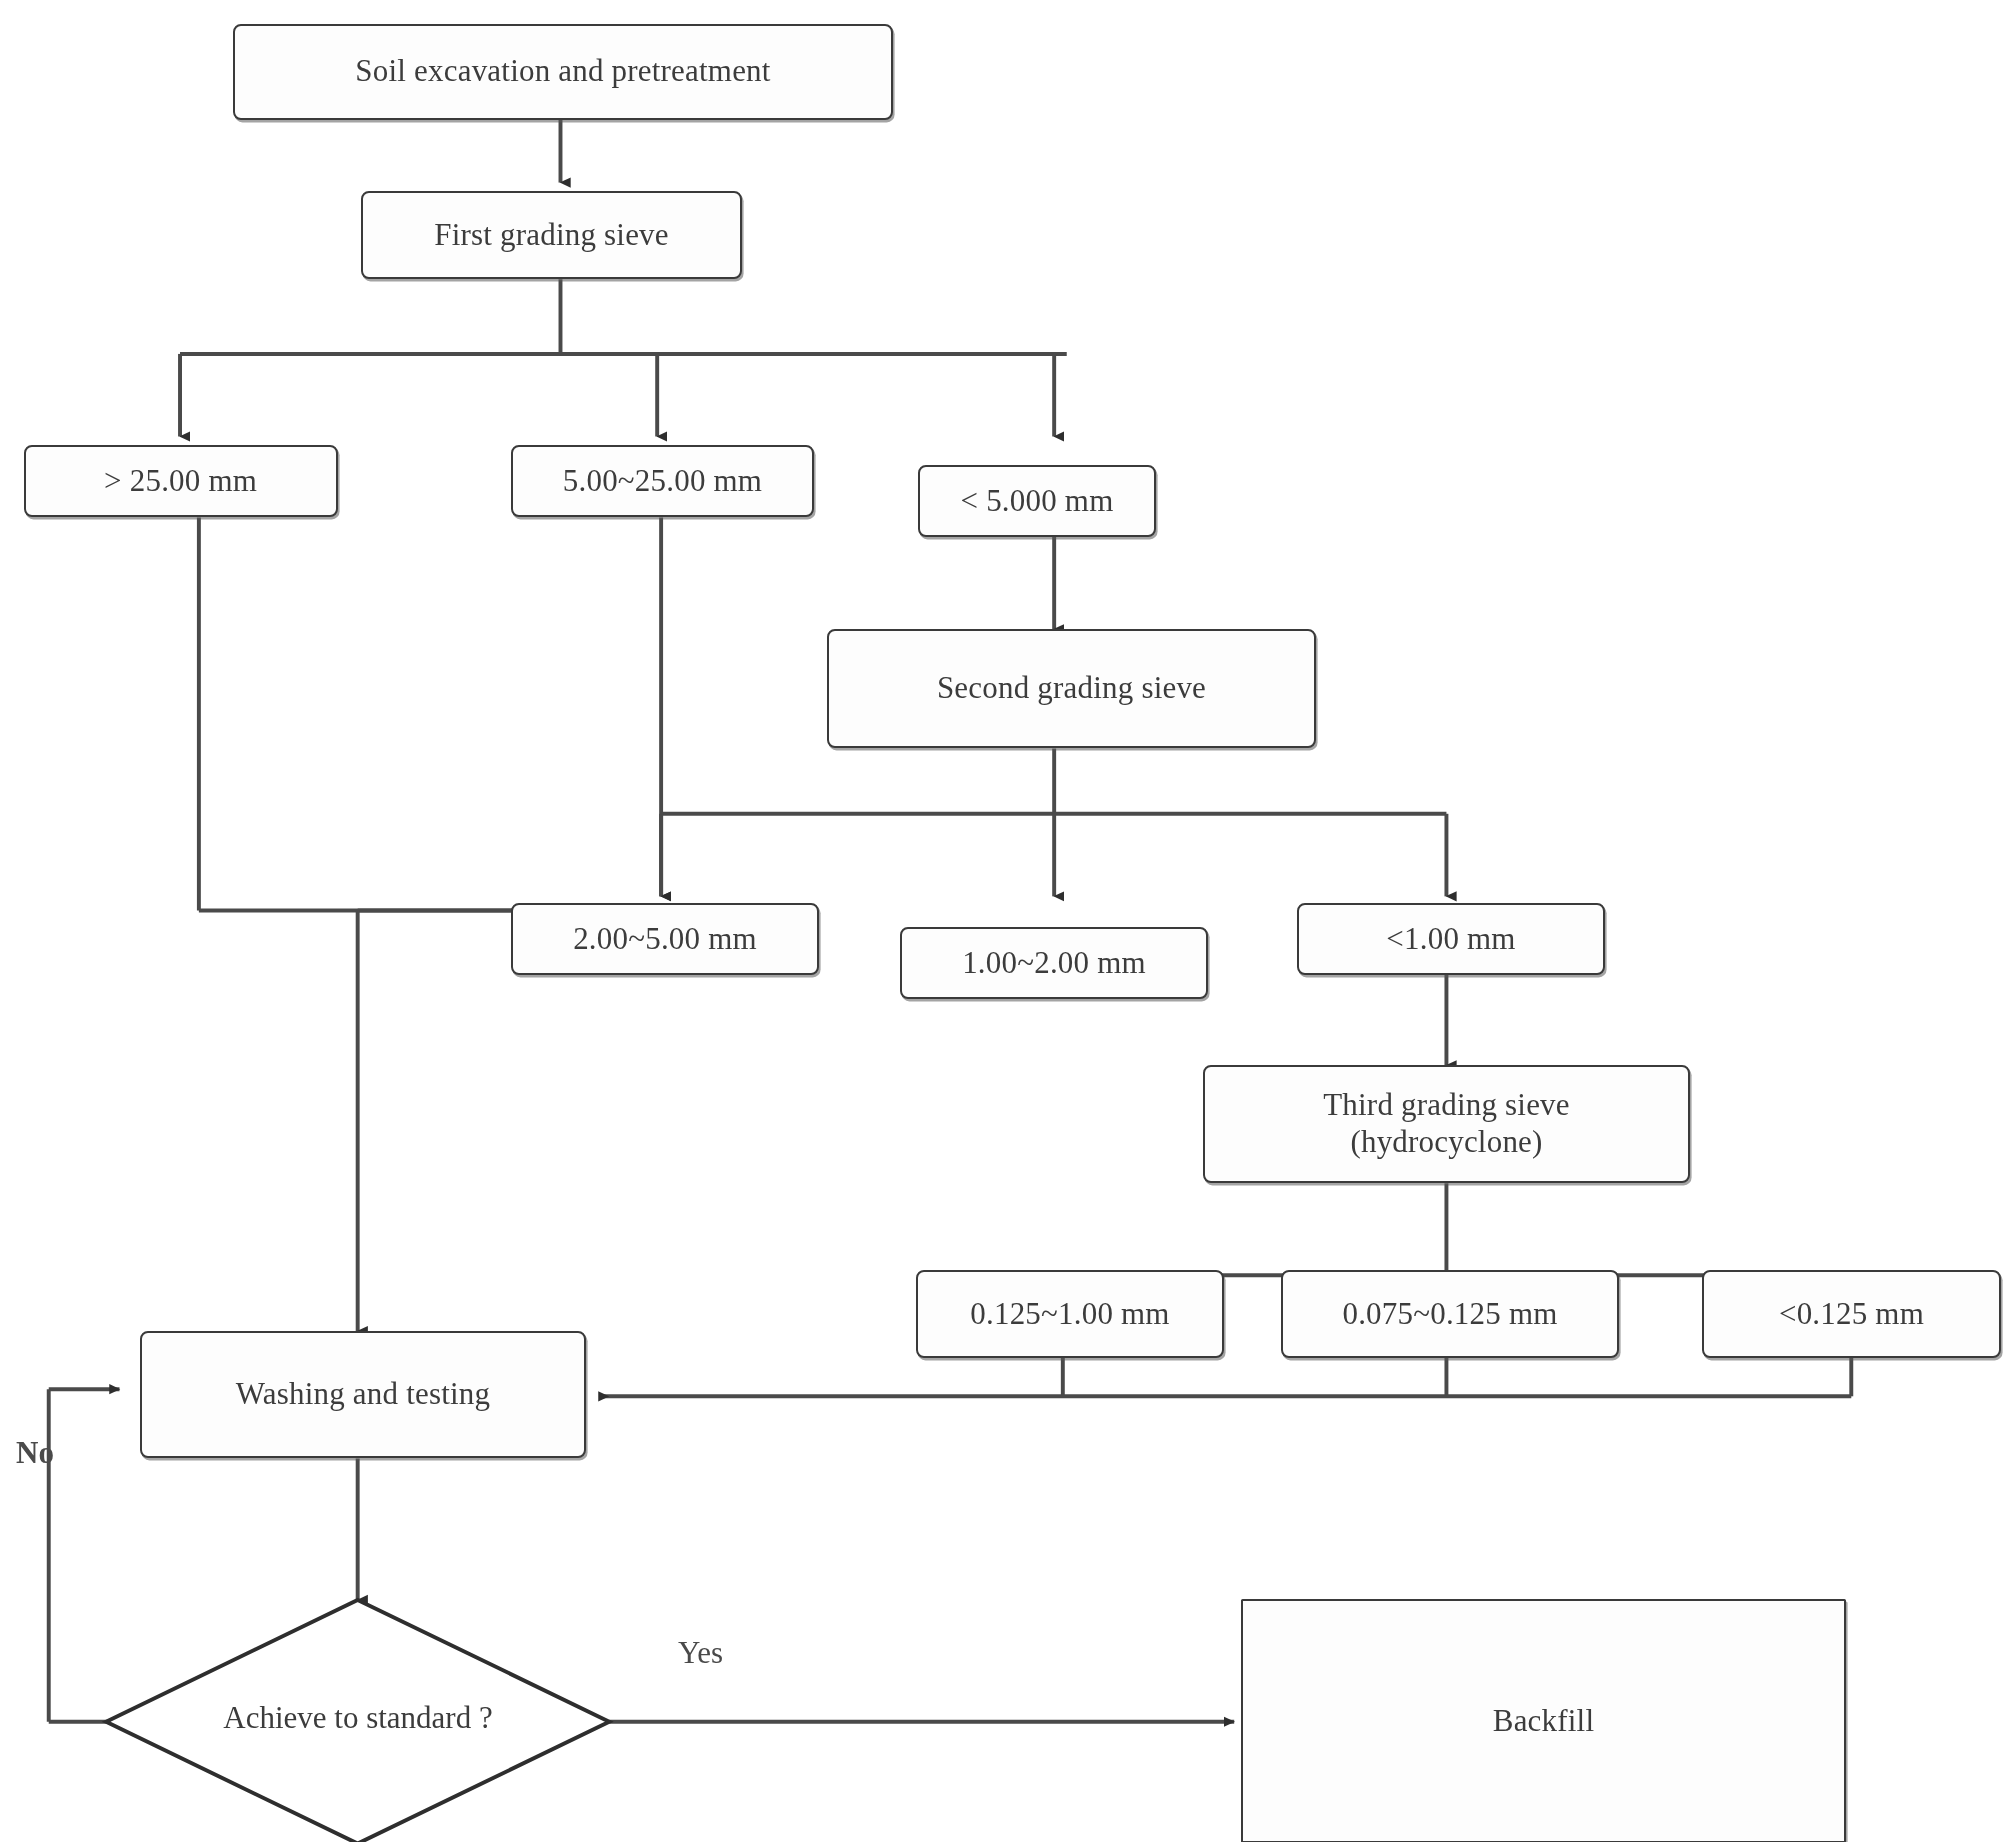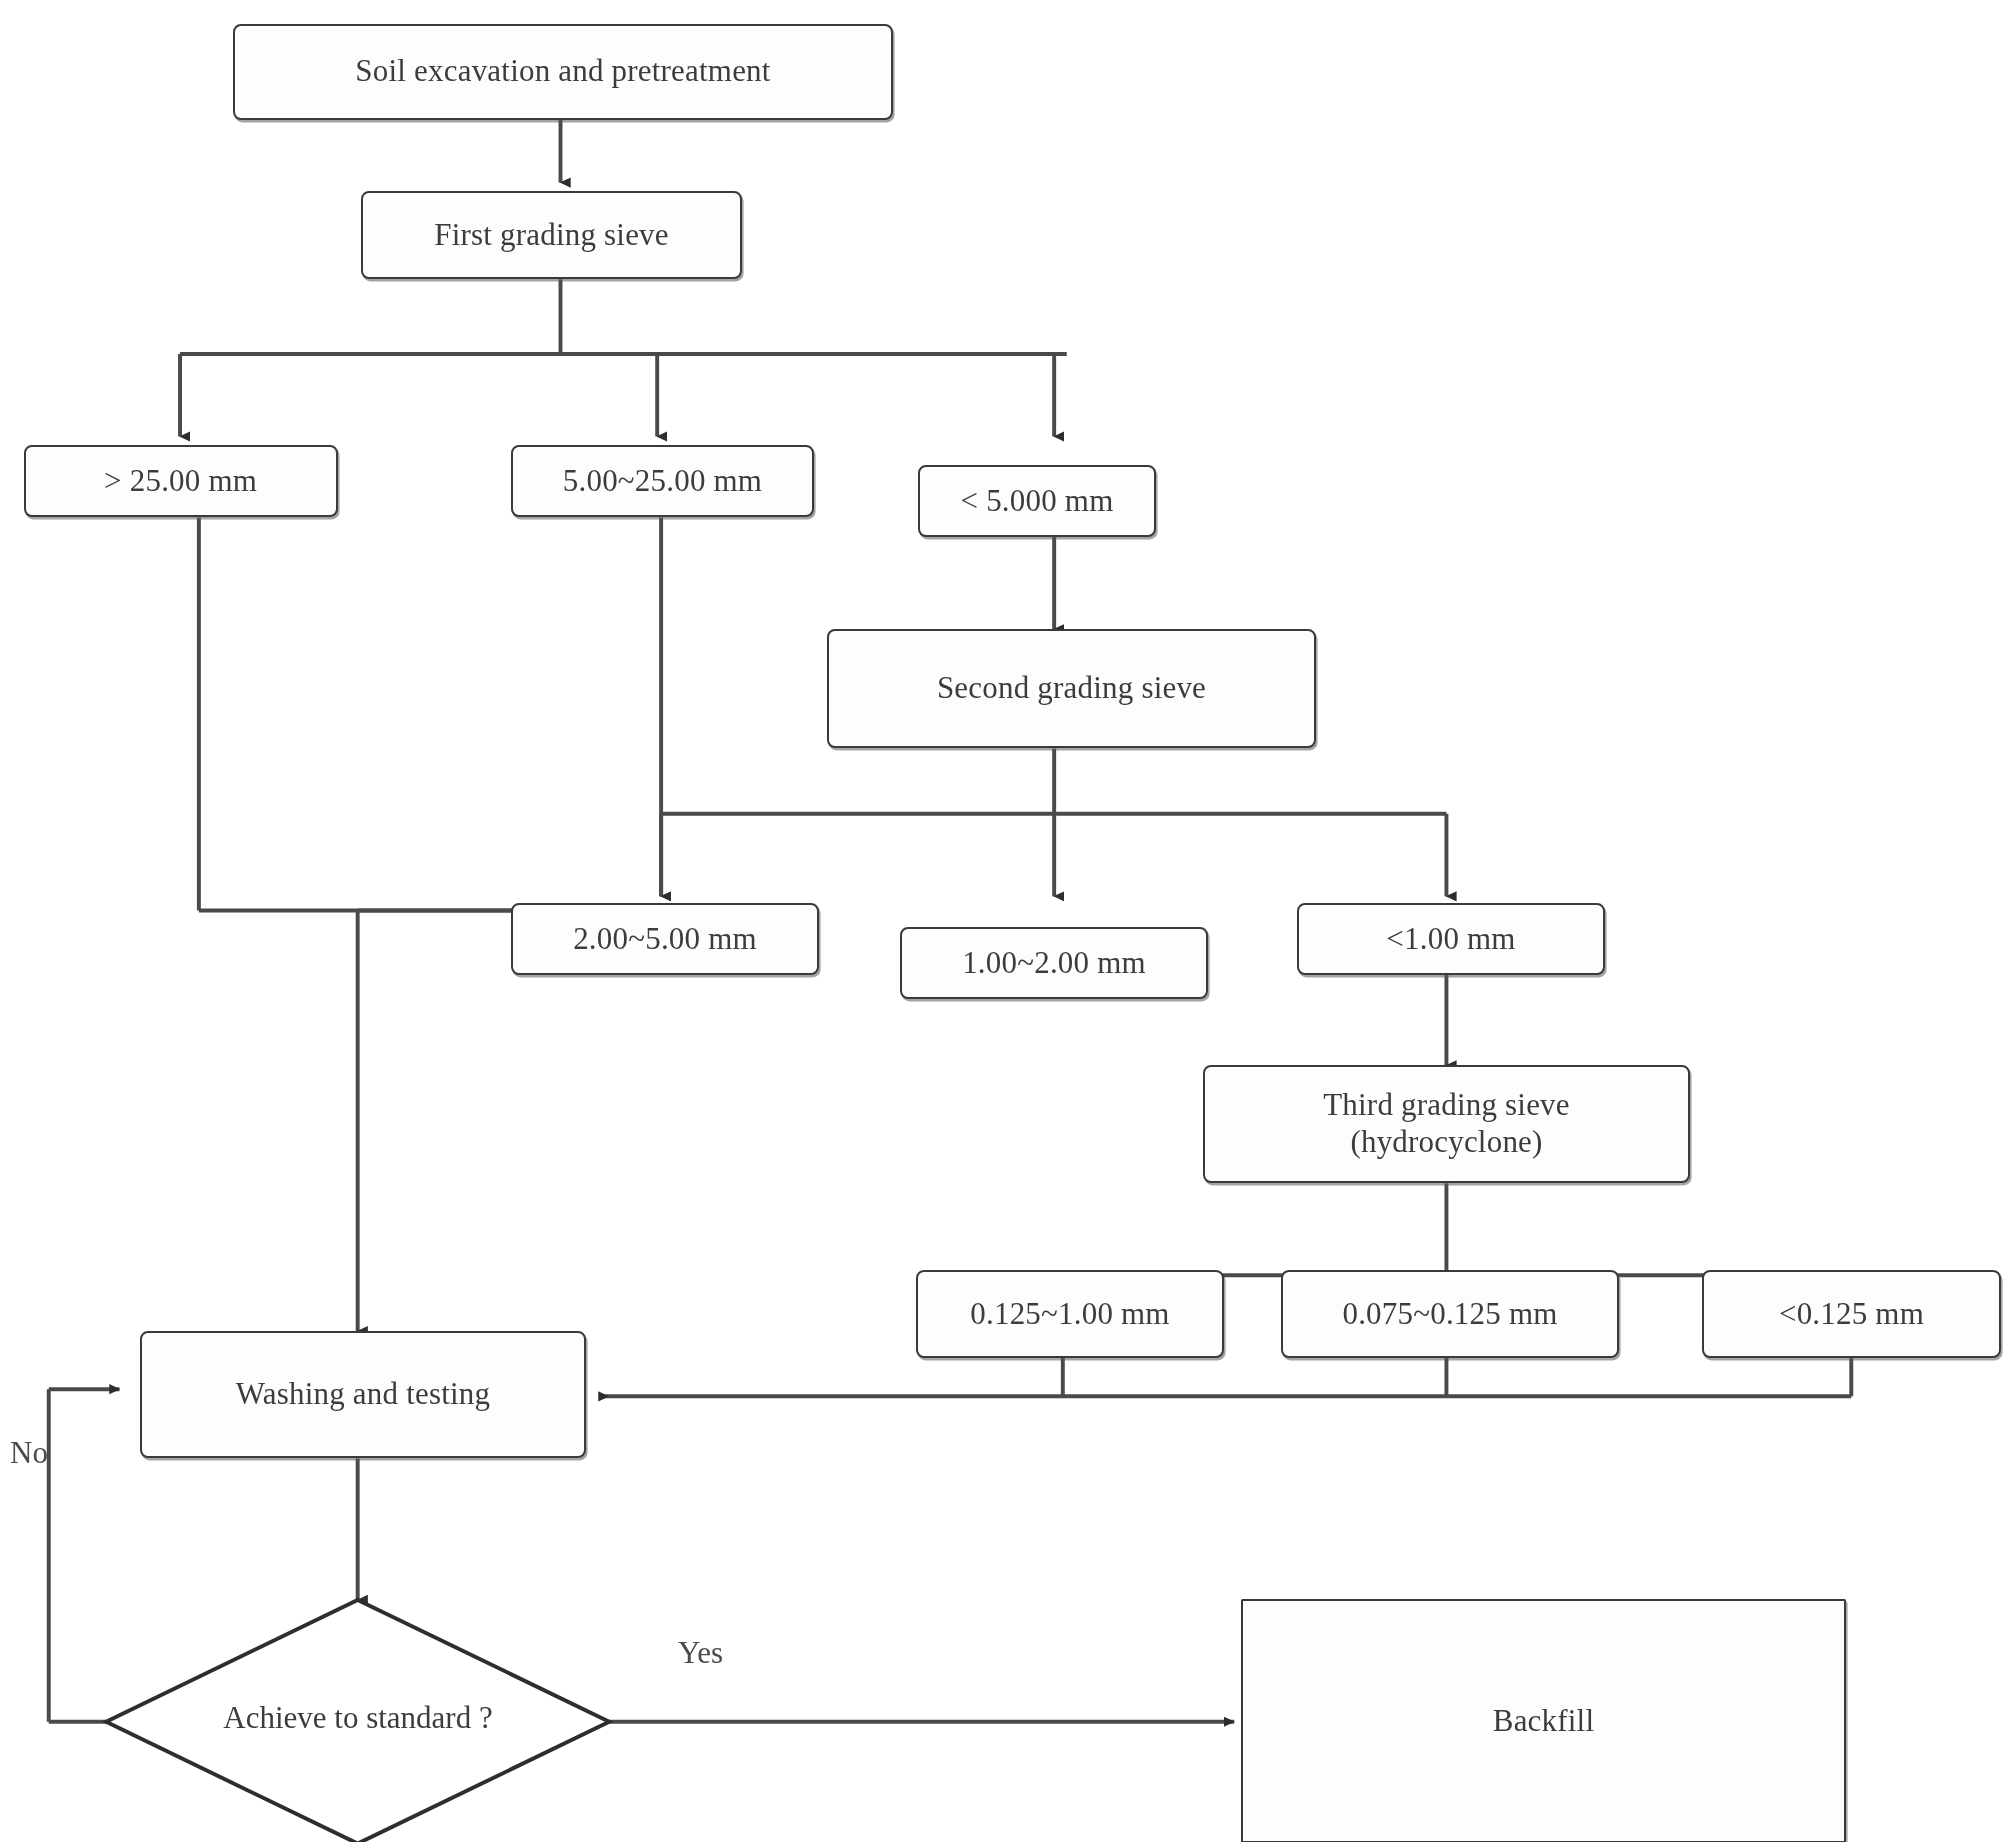--- a/index.html
+++ b/index.html
@@ -186,21 +186,21 @@
   </div>
 
   <div class="node" style="left:1241px; top:1599px; width:605px; height:244px; border-radius:1.6px;">
     <span>Backfill</span>
   </div>
 
   <div class="diamond-label" style="left:185px; top:1700px; width:346px;">
     <span>Achieve to standard ?</span>
   </div>
 
-  <div class="edge-label" style="left:10px; top:1435px;">
+  <div class="edge-label" style="left:16px; top:1435px;font-weight:bold;">
     <span>No</span>
   </div>
 
   <div class="edge-label" style="left:678px; top:1635px;">
     <span>Yes</span>
   </div>
 
 </div>
 
 

